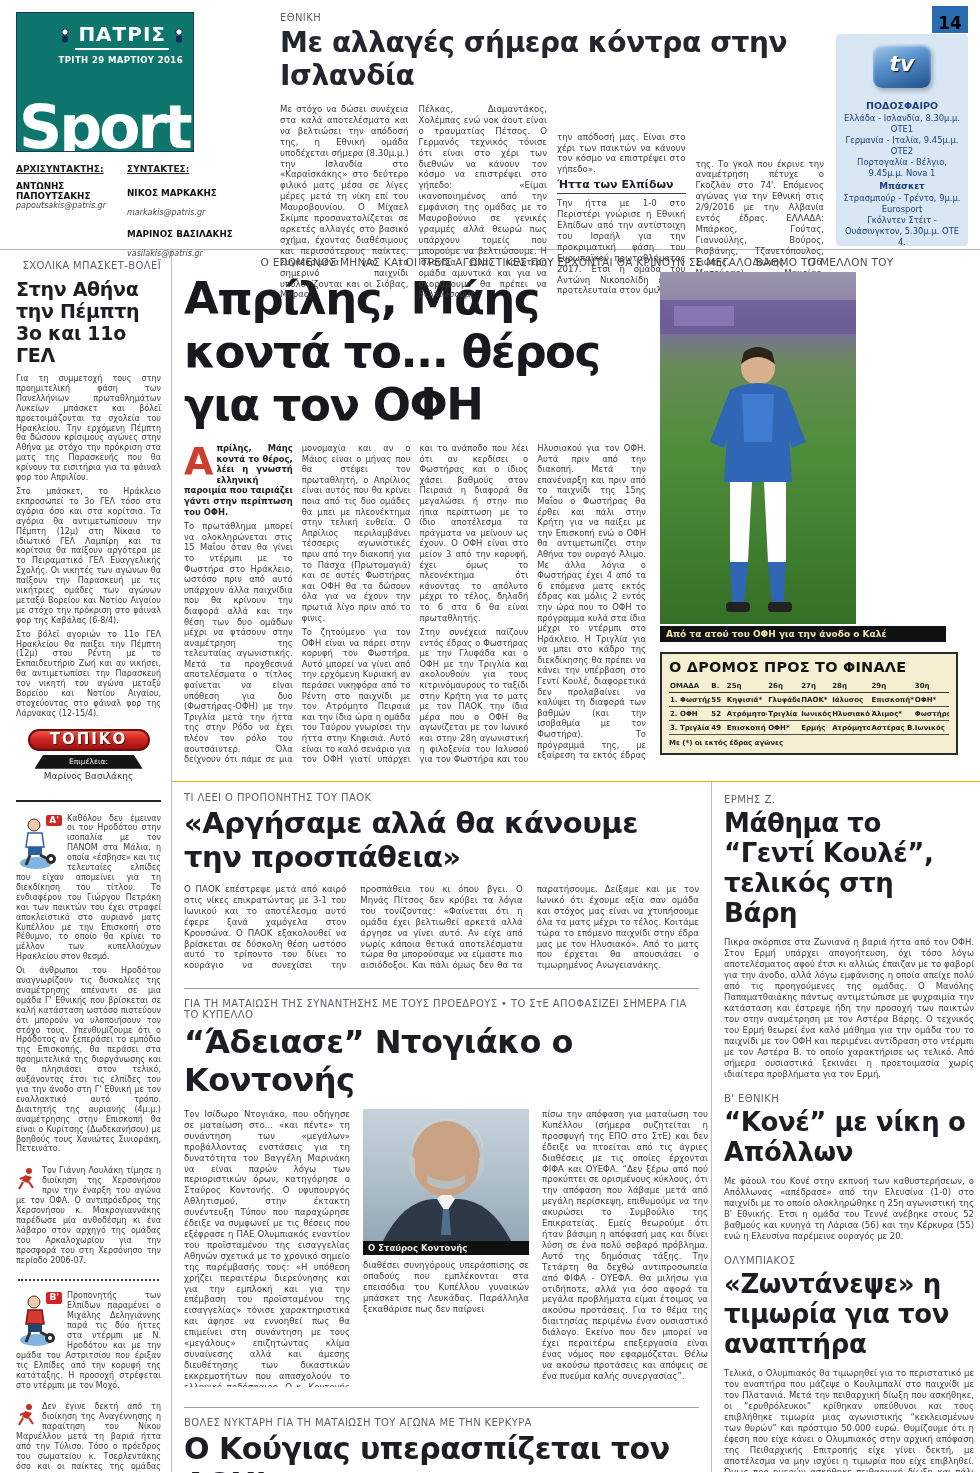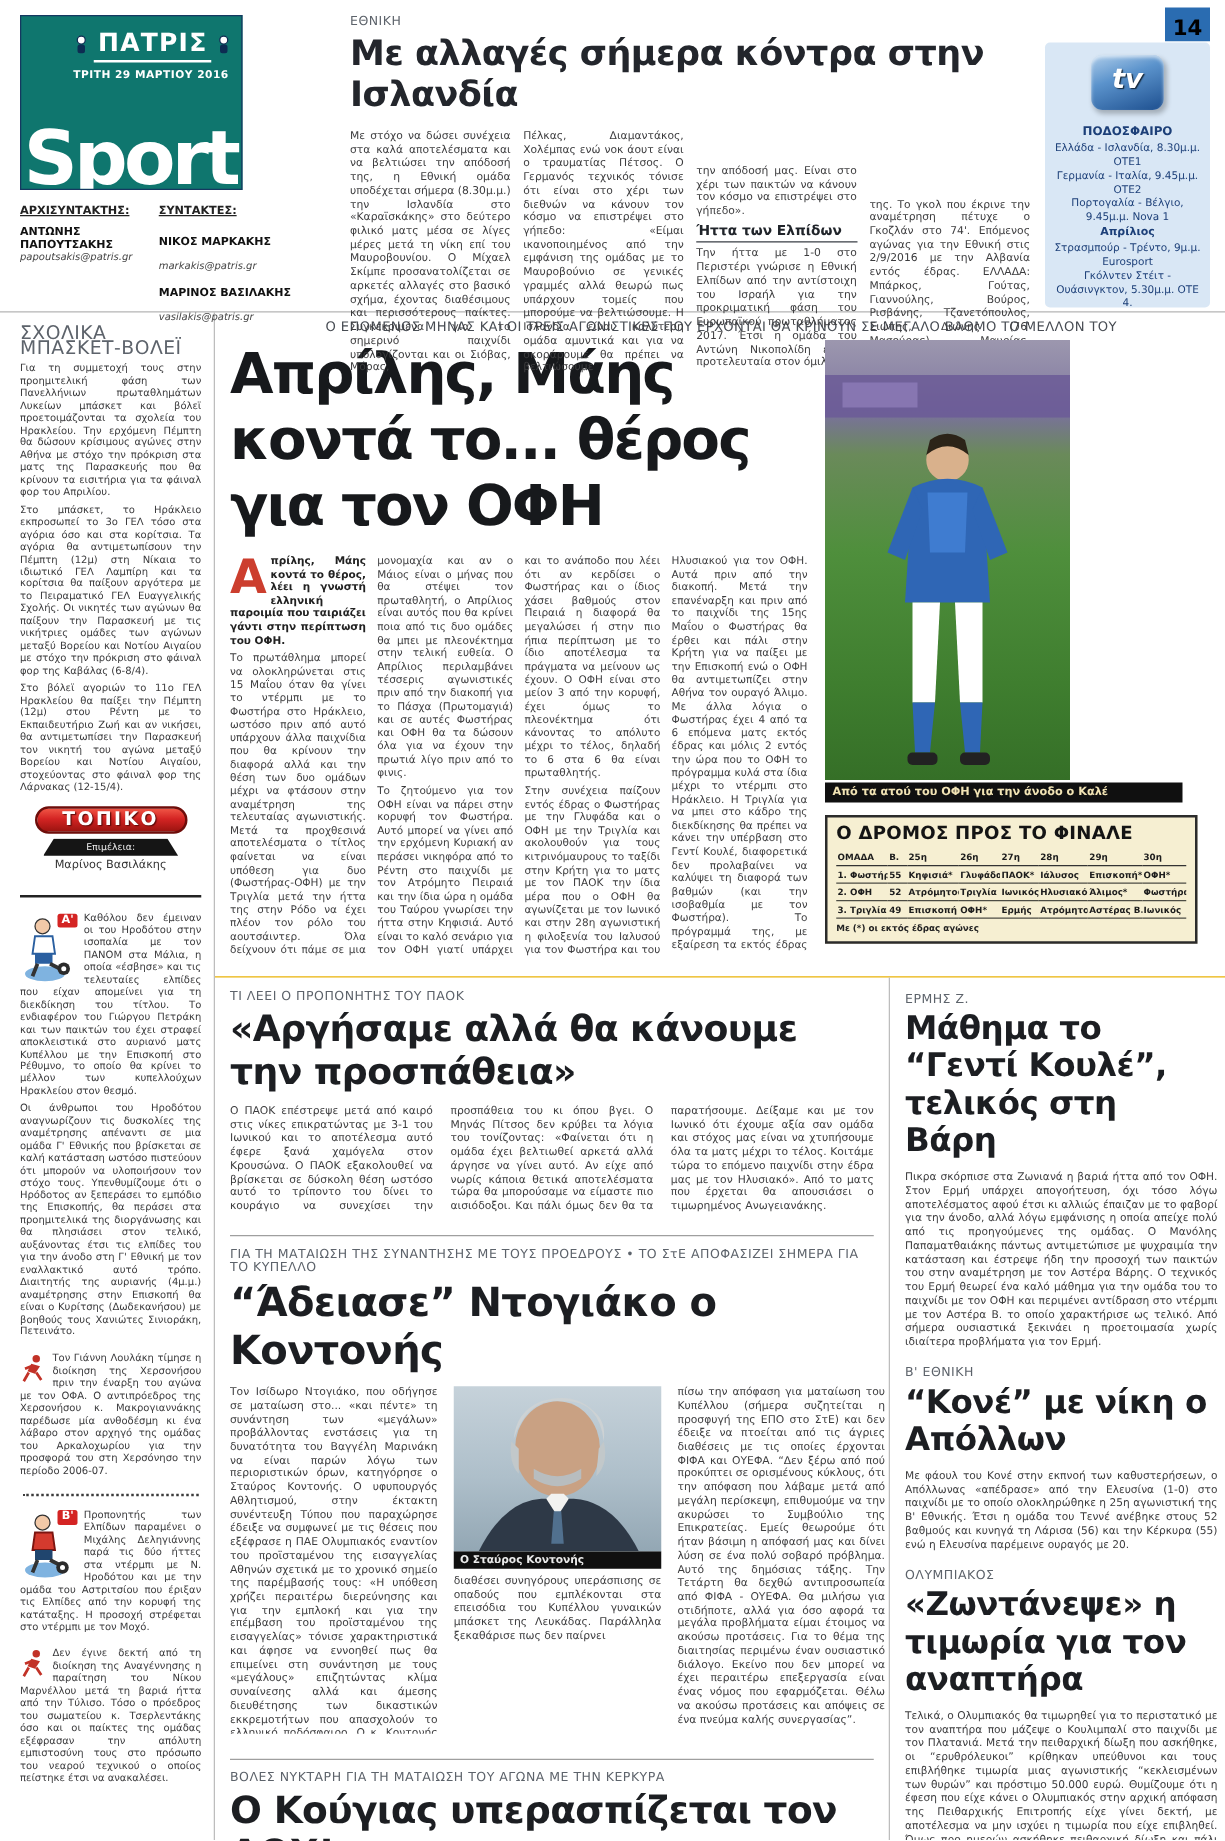--- a/index.html
+++ b/index.html
@@ -34,21 +34,21 @@
   .tvbox{width:132px;flex:none;background:#d9e7f5;border-radius:4px;margin-top:22px;padding:6px 6px 8px;box-sizing:border-box;text-align:center;color:#1c3f78;height:212px;}
   .tv-icon{width:58px;height:44px;margin:4px auto 12px;background:linear-gradient(160deg,#aecdea 0%,#5b93cc 40%,#1d4f8f 100%);border-radius:9px;position:relative;box-shadow:inset 0 2px 3px rgba(255,255,255,.6),2px 3px 4px rgba(0,0,0,.25);}
   .tv-icon span{position:absolute;left:0;right:0;top:7px;color:#fff;font-size:22px;font-weight:bold;font-style:italic;text-shadow:1px 1px 1px #123;}
   .tv-head{font-size:9.5px;font-weight:bold;margin-bottom:2px;}
   .tv-line{font-size:8.4px;line-height:11px;}
   .pagenum{position:absolute;top:6px;right:12px;width:36px;height:27px;background:#2a6cb1;color:#000000;font-size:17px;font-weight:bold;display:flex;align-items:flex-end;justify-content:center;}
 
   
   .main{display:flex;height:1222px;}
   .left-rail{width:172px;flex:none;border-right:1px solid #bdbdbd;padding:10px 10px 0 16px;box-sizing:border-box;font-size:8px;line-height:9.9px;overflow:hidden;}
-  .left-rail .kicker{font-size:15px;line-height:12px;margin-bottom:6px;}
+  .left-rail .kicker{font-size:10px;line-height:12px;margin-bottom:6px;text-align:right;}
   .left-rail h2{font-size:19px;line-height:22px;margin:0 0 8px;letter-spacing:-.3px;}
   .left-rail p{text-align:justify;}
 
   .topiko{margin:10px 0 12px;text-align:center;border-bottom:2px solid #222;padding-bottom:18px;}
   .topiko-badge{display:inline-block;width:118px;background:linear-gradient(#f05545 0%,#d42423 45%,#9c1410 100%);border:2px solid #6e0d0a;border-radius:16px;color:#fff;font-weight:bold;font-size:15px;letter-spacing:2px;padding:4px 0;text-shadow:1px 1px 1px #5a0a08;}
   .topiko-ribbon{width:108px;margin:4px auto 3px;background:#151515;color:#eee;font-size:7.5px;padding:2px 0;clip-path:polygon(8% 0,92% 0,100% 100%,0 100%);}
   .topiko-editor{font-size:9px;color:#333;}
 
   .rail-item{margin-bottom:8px;overflow:hidden;}
   .fig{float:left;width:46px;height:56px;margin:1px 5px 1px 0;position:relative;}
@@ -165,30 +165,31 @@
     </div>
 
     <div class="tvbox">
       <div class="tv-icon">
           <span>tv</span>
         </div>
       <div class="tv-head">ΠΟΔΟΣΦΑΙΡΟ</div>
       <div class="tv-line">Ελλάδα - Ισλανδία, 8.30μ.μ. ΟΤΕ1</div>
       <div class="tv-line">Γερμανία - Ιταλία, 9.45μ.μ. ΟΤΕ2</div>
       <div class="tv-line">Πορτογαλία - Βέλγιο, 9.45μ.μ. Nova 1</div>
-      <div class="tv-head" style="font-size:8.8px;margin-top:2px;">Απρίλιος</div>
+      <div class="tv-head" style="font-size:8.8px;margin-top:2px;">Μπάσκετ</div>
       <div class="tv-line">Στρασμπούρ - Τρέντο, 9μ.μ. Eurosport</div>
       <div class="tv-line">Γκόλντεν Στέιτ - Ουάσινγκτον, 5.30μ.μ. ΟΤΕ 4.</div>
     </div>
   </div>
 
   <div class="main">
 
     <div class="left-rail">
       <div class="kicker">ΣΧΟΛΙΚΑ ΜΠΑΣΚΕΤ-ΒΟΛΕΪ</div>
+      <h2>Στην Αθήνα την Πέμπτη 3ο και 11ο ΓΕΛ</h2>
       <p>Για τη συμμετοχή τους στην προημιτελική φάση των Πανελλήνιων πρωταθλημάτων Λυκείων μπάσκετ και βόλεϊ προετοιμάζονται τα σχολεία του Ηρακλείου. Την ερχόμενη Πέμπτη θα δώσουν κρίσιμους αγώνες στην Αθήνα με στόχο την πρόκριση στα ματς της Παρασκευής που θα κρίνουν τα εισιτήρια για τα φάιναλ φορ του Απριλίου.</p>
       <p>Στο μπάσκετ, το Ηράκλειο εκπροσωπεί το 3ο ΓΕΛ τόσο στα αγόρια όσο και στα κορίτσια. Τα αγόρια θα αντιμετωπίσουν την Πέμπτη (12μ) στη Νίκαια το ιδιωτικό ΓΕΛ Λαμπίρη και τα κορίτσια θα παίξουν αργότερα με το Πειραματικό ΓΕΛ Ευαγγελικής Σχολής. Οι νικητές των αγώνων θα παίξουν την Παρασκευή με τις νικήτριες ομάδες των αγώνων μεταξύ Βορείου και Νοτίου Αιγαίου με στόχο την πρόκριση στο φάιναλ φορ της Καβάλας (6-8/4).</p>
       <p>Στο βόλεϊ αγοριών το 11ο ΓΕΛ Ηρακλείου θα παίξει την Πέμπτη (12μ) στου Ρέντη με το Εκπαιδευτήριο Ζωή και αν νικήσει, θα αντιμετωπίσει την Παρασκευή τον νικητή του αγώνα μεταξύ Βορείου και Νοτίου Αιγαίου, στοχεύοντας στο φάιναλ φορ της Λάρνακας (12-15/4).</p>
 
       <div class="topiko">
         <div class="topiko-badge">ΤΟΠΙΚΟ</div>
         <div class="topiko-ribbon">Επιμέλεια:</div>
         <div class="topiko-editor">Μαρίνος Βασιλάκης</div>
       </div>
 

